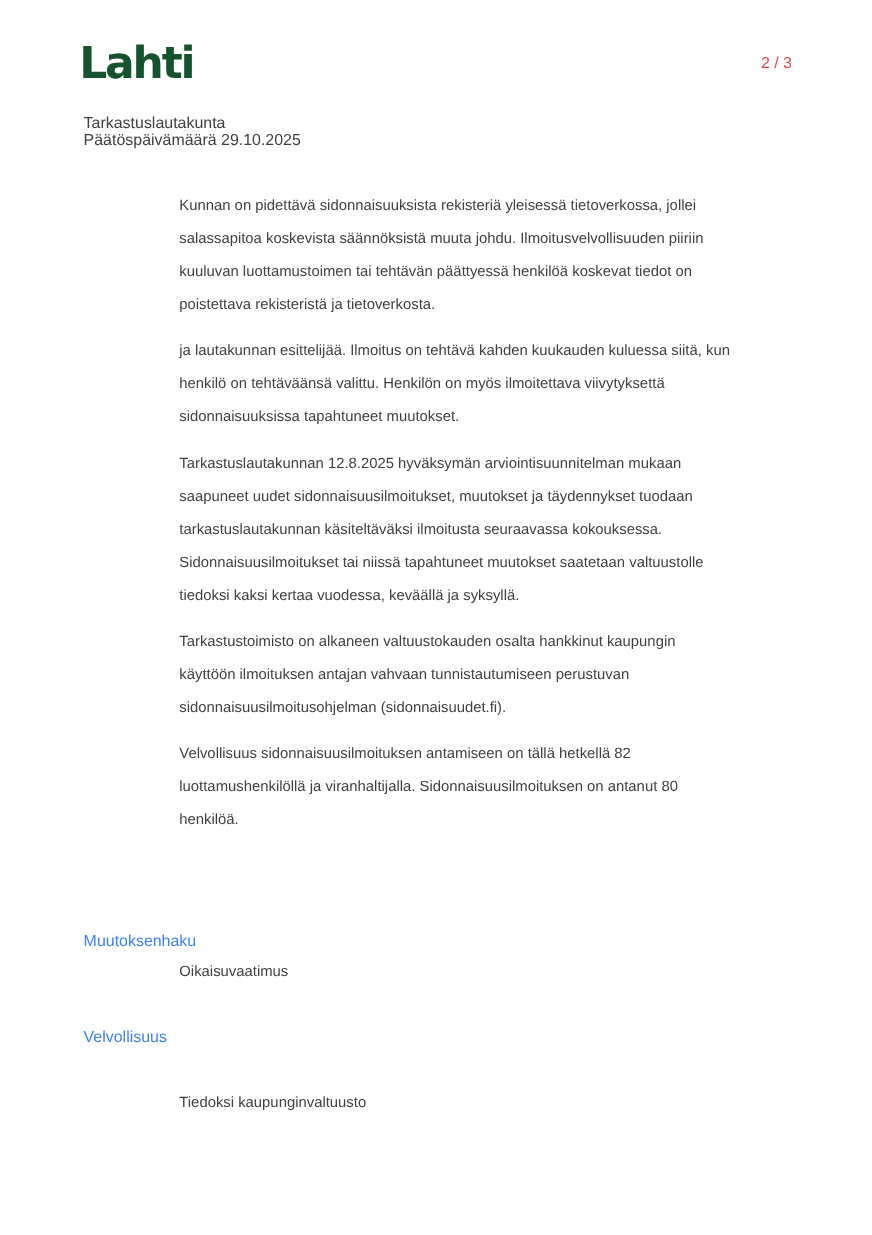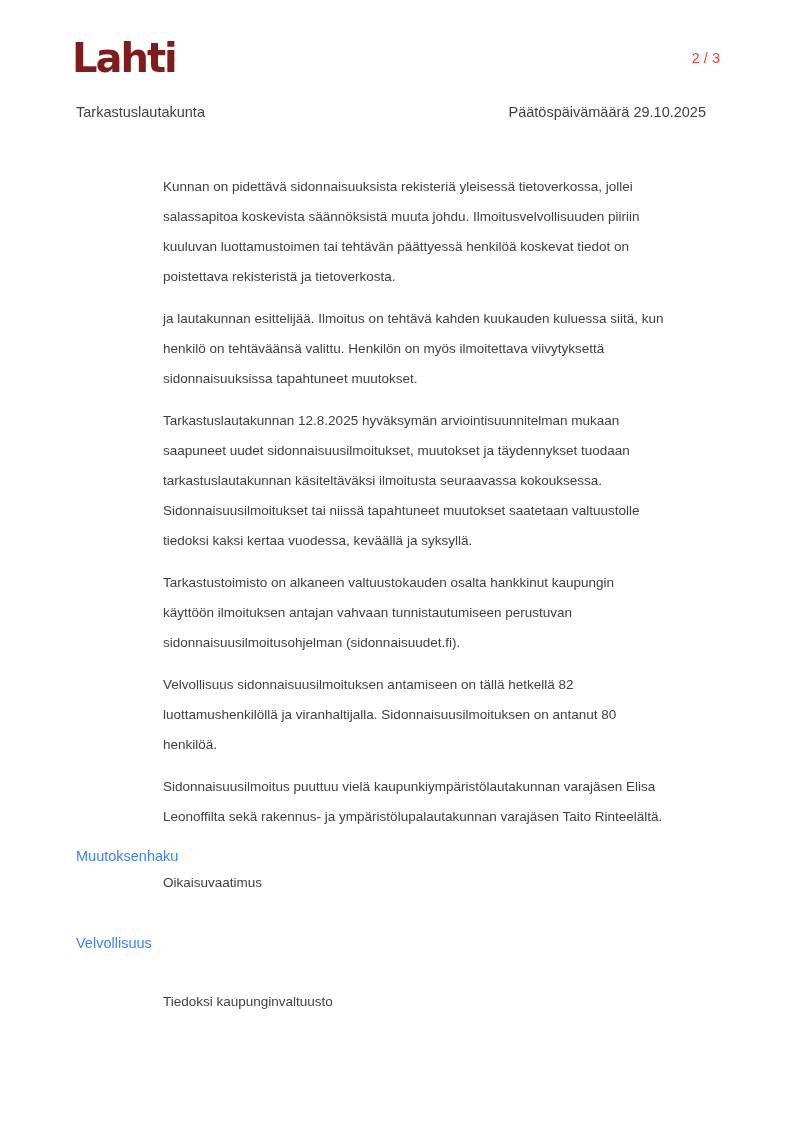--- a/index.html
+++ b/index.html
@@ -17,41 +17,42 @@
       overflow: hidden;
     }
     .logo {
       position: absolute;
       left: 72px;
       top: 38px;
       font-family: "DejaVu Sans", sans-serif;
       font-size: 40px;
       font-weight: 700;
       letter-spacing: -2px;
-      color: #7f1d1d;
+      color: #14532d;
       line-height: 1;
     }
     .page-number {
       position: absolute;
       top: 50px;
       left: 620px;
       width: 100px;
       text-align: right;
       font-size: 14.5px;
       color: #ef4444;
     }
     .meta-row {
       position: absolute;
       top: 104px;
       left: 76px;
       width: 630px;
       display: flex;
       justify-content: space-between;
       font-size: 14.5px;
       color: #3f3f3f;
+      flex-direction: column;
     }
     .body-text {
       position: absolute;
       top: 172px;
       left: 163px;
       width: 580px;
       font-size: 13.5px;
       line-height: 30px;
       color: #3f3f3f;
     }
@@ -104,22 +105,20 @@
 saapuneet uudet sidonnaisuusilmoitukset, muutokset ja täydennykset tuodaan
 tarkastuslautakunnan käsiteltäväksi ilmoitusta seuraavassa kokouksessa.
 Sidonnaisuusilmoitukset tai niissä tapahtuneet muutokset saatetaan valtuustolle
 tiedoksi kaksi kertaa vuodessa, keväällä ja syksyllä.</p>
     <p>Tarkastustoimisto on alkaneen valtuustokauden osalta hankkinut kaupungin
 käyttöön ilmoituksen antajan vahvaan tunnistautumiseen perustuvan
 sidonnaisuusilmoitusohjelman (sidonnaisuudet.fi).</p>
     <p>Velvollisuus sidonnaisuusilmoituksen antamiseen on tällä hetkellä 82
 luottamushenkilöllä ja viranhaltijalla. Sidonnaisuusilmoituksen on antanut 80
 henkilöä.</p>
-    <p>Sidonnaisuusilmoitus puuttuu vielä kaupunkiympäristölautakunnan varajäsen Elisa
-Leonoffilta sekä rakennus- ja ympäristölupalautakunnan varajäsen Taito Rinteelältä.</p>
   </div>
 
   <div class="section-heading sh-1">Muutoksenhaku</div>
   <div class="section-content sc-1">Oikaisuvaatimus</div>
 
   <div class="section-heading sh-2">Velvollisuus</div>
   <div class="section-content sc-2">Tiedoksi kaupunginvaltuusto</div>
 
 </div>
 

